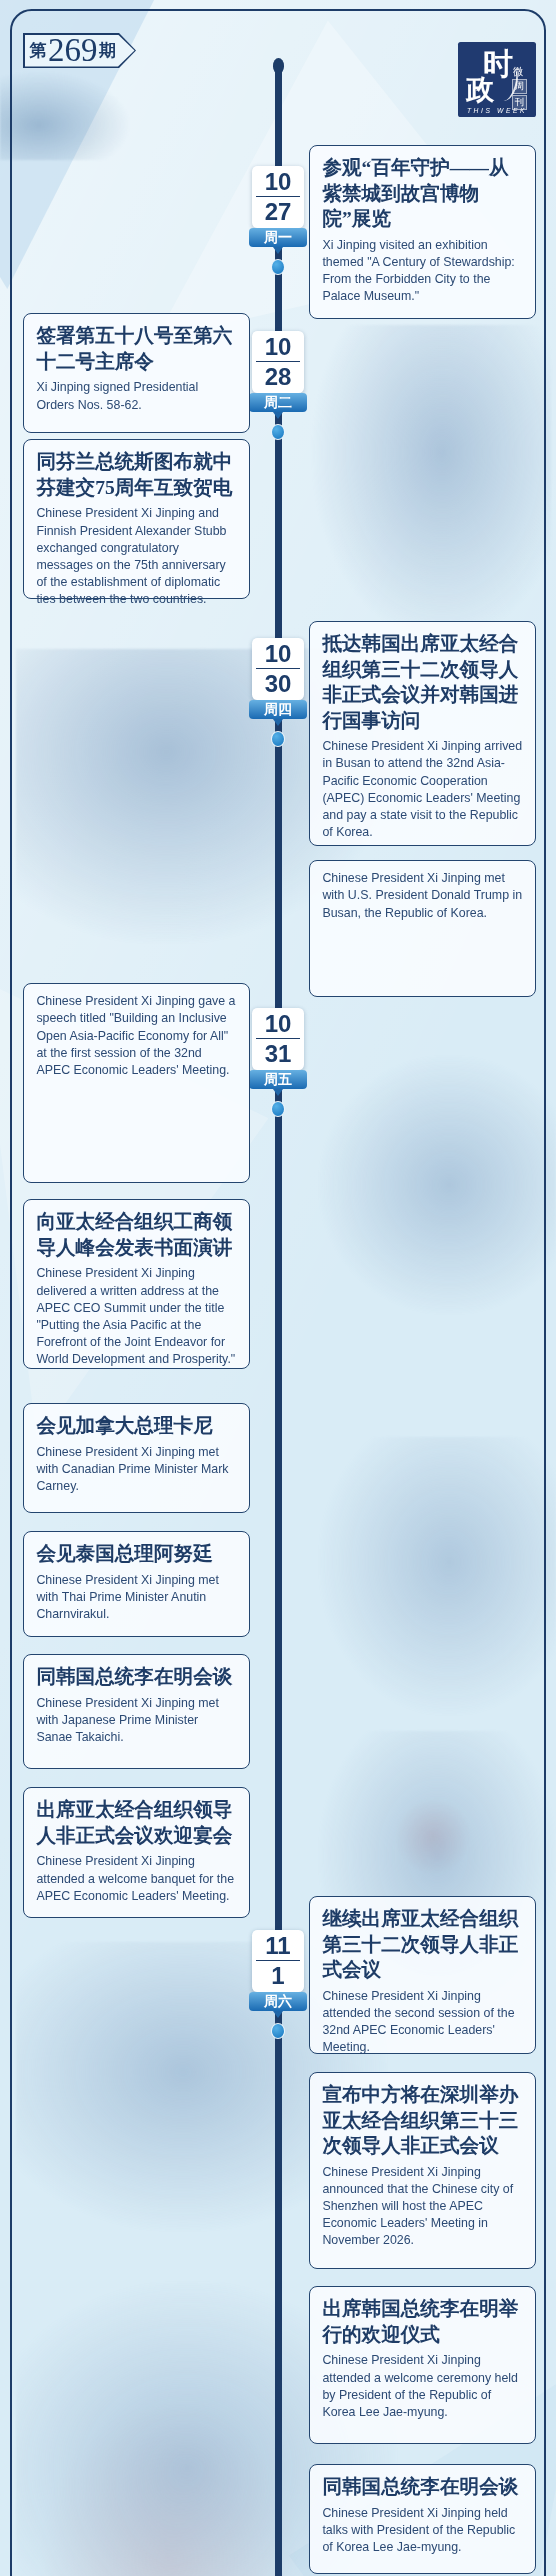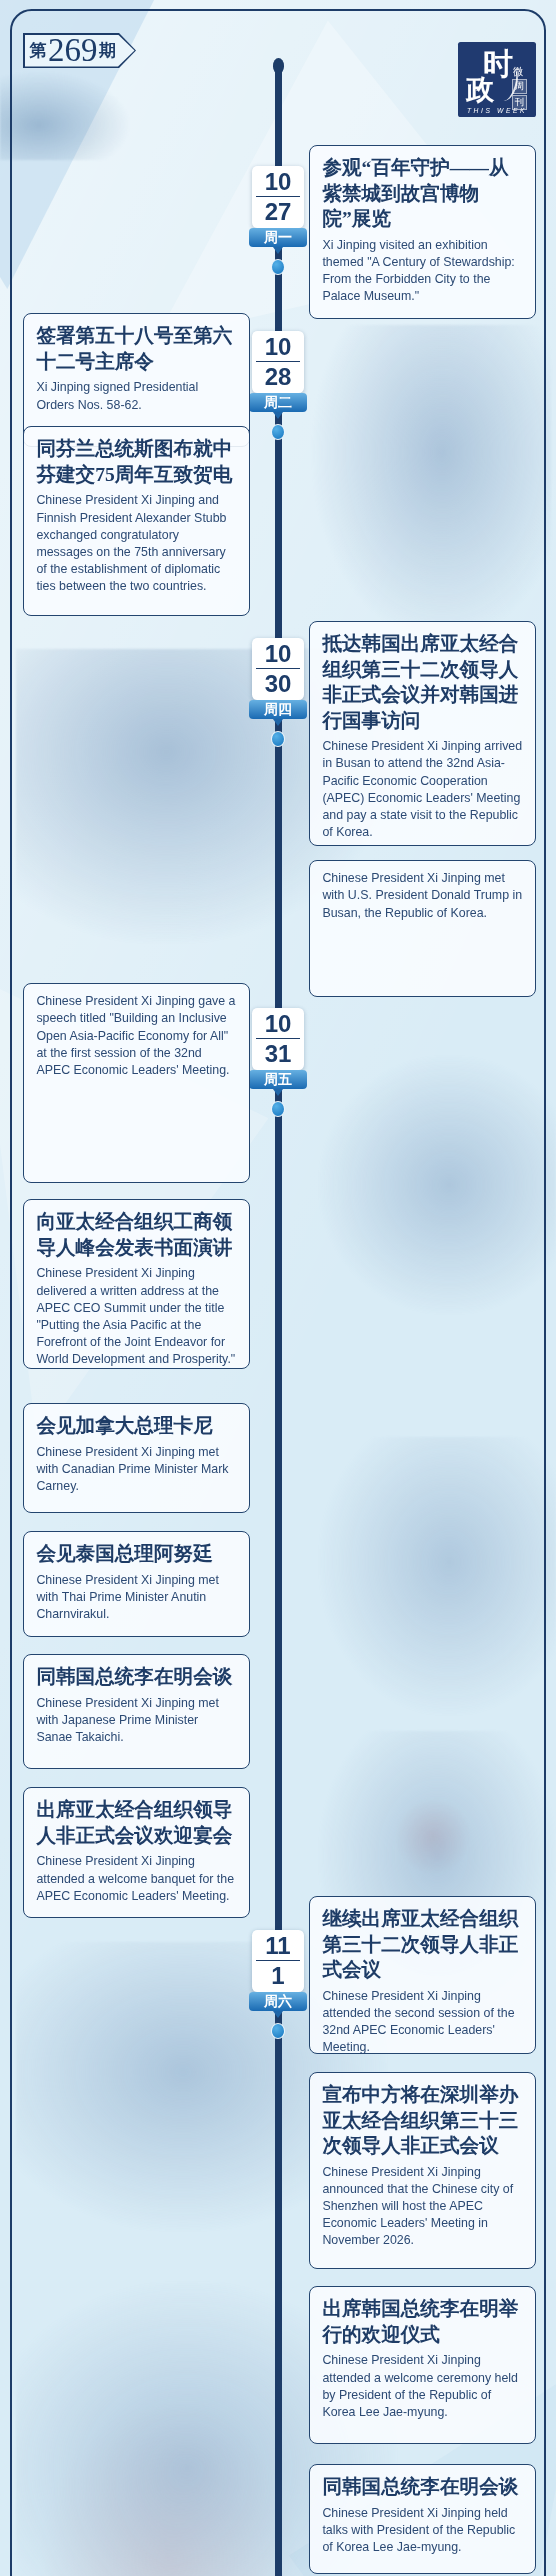--- a/index.html
+++ b/index.html
@@ -89,22 +89,22 @@
         background:radial-gradient(circle at 35% 30%, #55b1e8, #1473bd);
         border:1.5px solid #eaf4fb;box-sizing:content-box;}
   .d1{top:166px}.d2{top:331px}.d3{top:638px}.d4{top:1008px}.d5{top:1930px}
   
   .card{position:absolute;width:227px;box-sizing:border-box;padding:9.3px 12.4px 7.2px;
         background:rgba(248,252,255,.90);border:1.5px solid #23456f;border-radius:8px;}
   .card .cn{margin:0 0 5.2px;font-family:"Liberation Serif",serif;font-size:19.6px;line-height:1.3;
         color:#1e3c66;font-weight:700;}
   .card .en{margin:0;font-size:12.4px;line-height:1.38;color:#2c4a74;}
   .c1{left:309px;top:145px;height:174px}
-  .c2{left:23px;top:313px;height:134px}
-  .c3{left:23px;top:426px;height:190px}
+  .c2{left:23px;top:313px;height:120px}
+  .c3{left:23px;top:439px;height:160px}
   .c4{left:309px;top:621px;height:225px}
   .c5{left:309px;top:860px;height:137px}
   .c6{left:23px;top:983px;height:200px}
   .c7{left:23px;top:1199px;height:170px}
   .c8{left:23px;top:1403px;height:110px}
   .c9{left:23px;top:1531px;height:106px}
   .c10{left:23px;top:1654px;height:115px}
   .c11{left:23px;top:1787px;height:131px}
   .c12{left:309px;top:1896px;height:158px}
   .c13{left:309px;top:2072px;height:197px}

